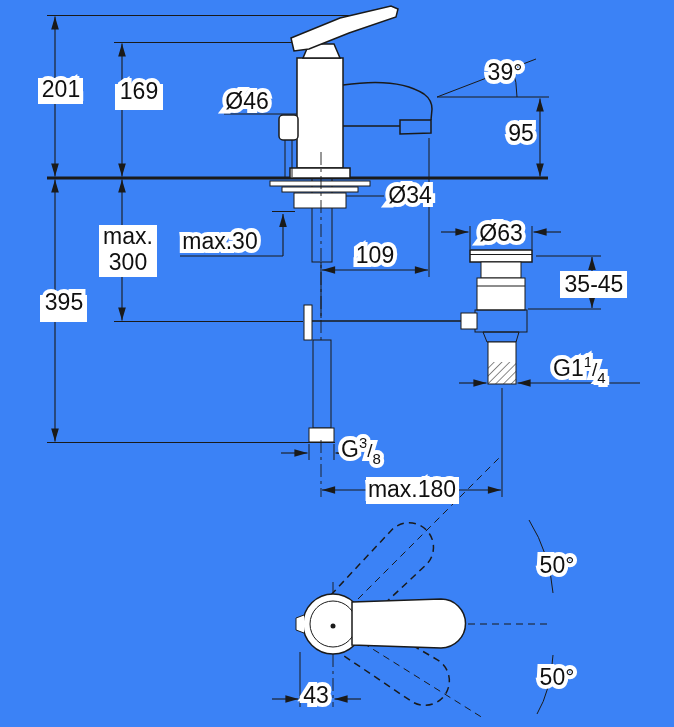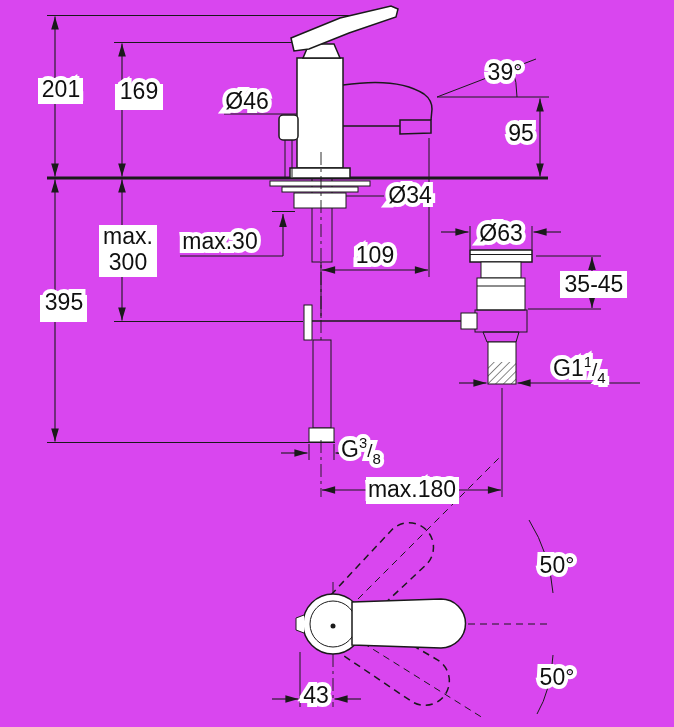--- a/index.html
+++ b/index.html
@@ -1,17 +1,17 @@
 <!DOCTYPE html>
 <html style="--line: #1a1a1a;"><head>
 <meta charset="utf-8">
 <title>Technical Drawing</title>
 <style>
   html,body{margin:0;padding:0;background:#fff;}
-  .stage{position:relative;width:674px;height:727px;background:#d946ef;overflow:hidden;}
+  .stage{position:relative;width:674px;height:727px;background:#3b82f6;overflow:hidden;}
   svg{display:block;}
   .ln{stroke:var(--line,#1a1a1a);stroke-width:1.5;fill:none;}
   .thick{stroke-width:2.8;}
   .thin{stroke:var(--line,#1a1a1a);stroke-width:1;fill:none;}
   .dim{stroke:var(--line,#1a1a1a);stroke-width:1.1;fill:none;}
   .cl{stroke:var(--line,#1a1a1a);stroke-width:.9;fill:none;stroke-dasharray:13 4 3 4;}
   .dash{stroke-dasharray:7 5;}
   .fw{fill:#fff;}
   .wr{fill:#fff;stroke:none;}
   text{font-family:"Liberation Sans","DejaVu Sans",sans-serif;font-size:23px;fill:#101010;}

